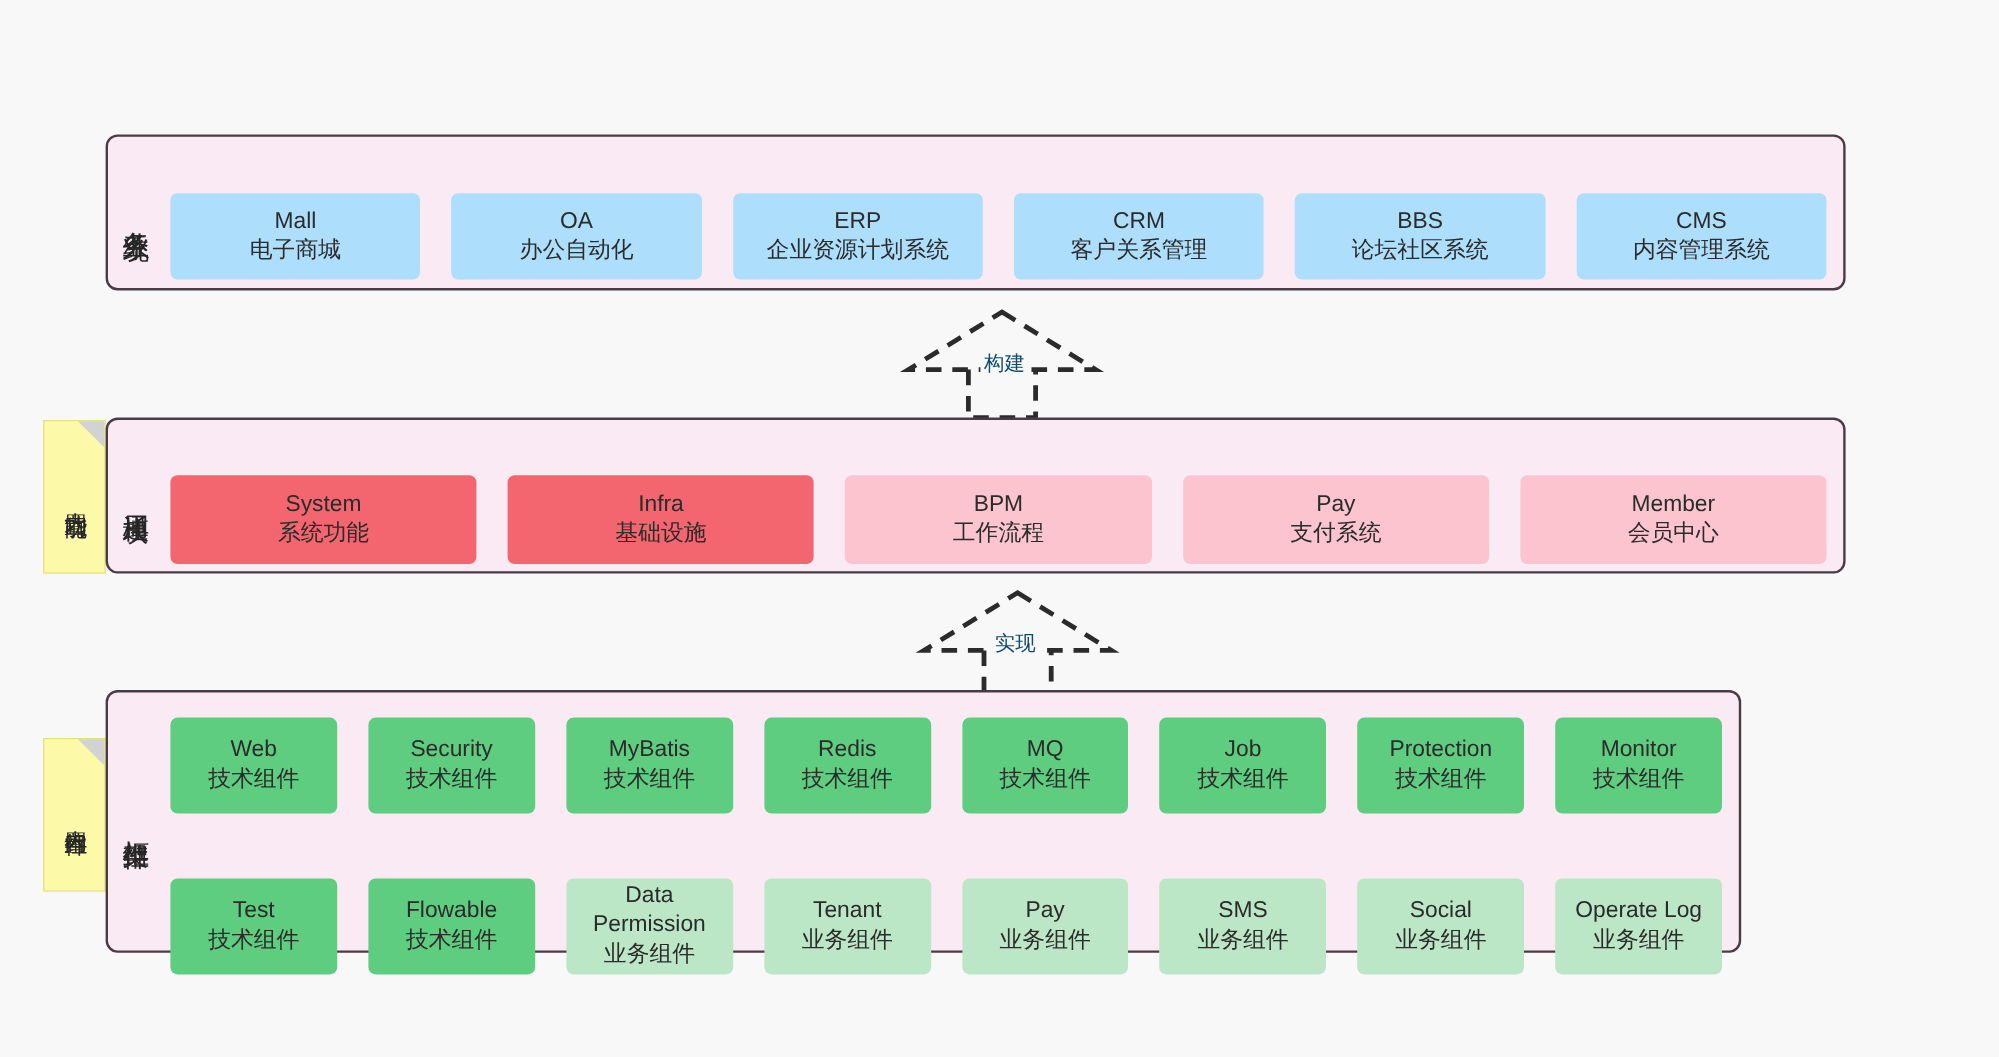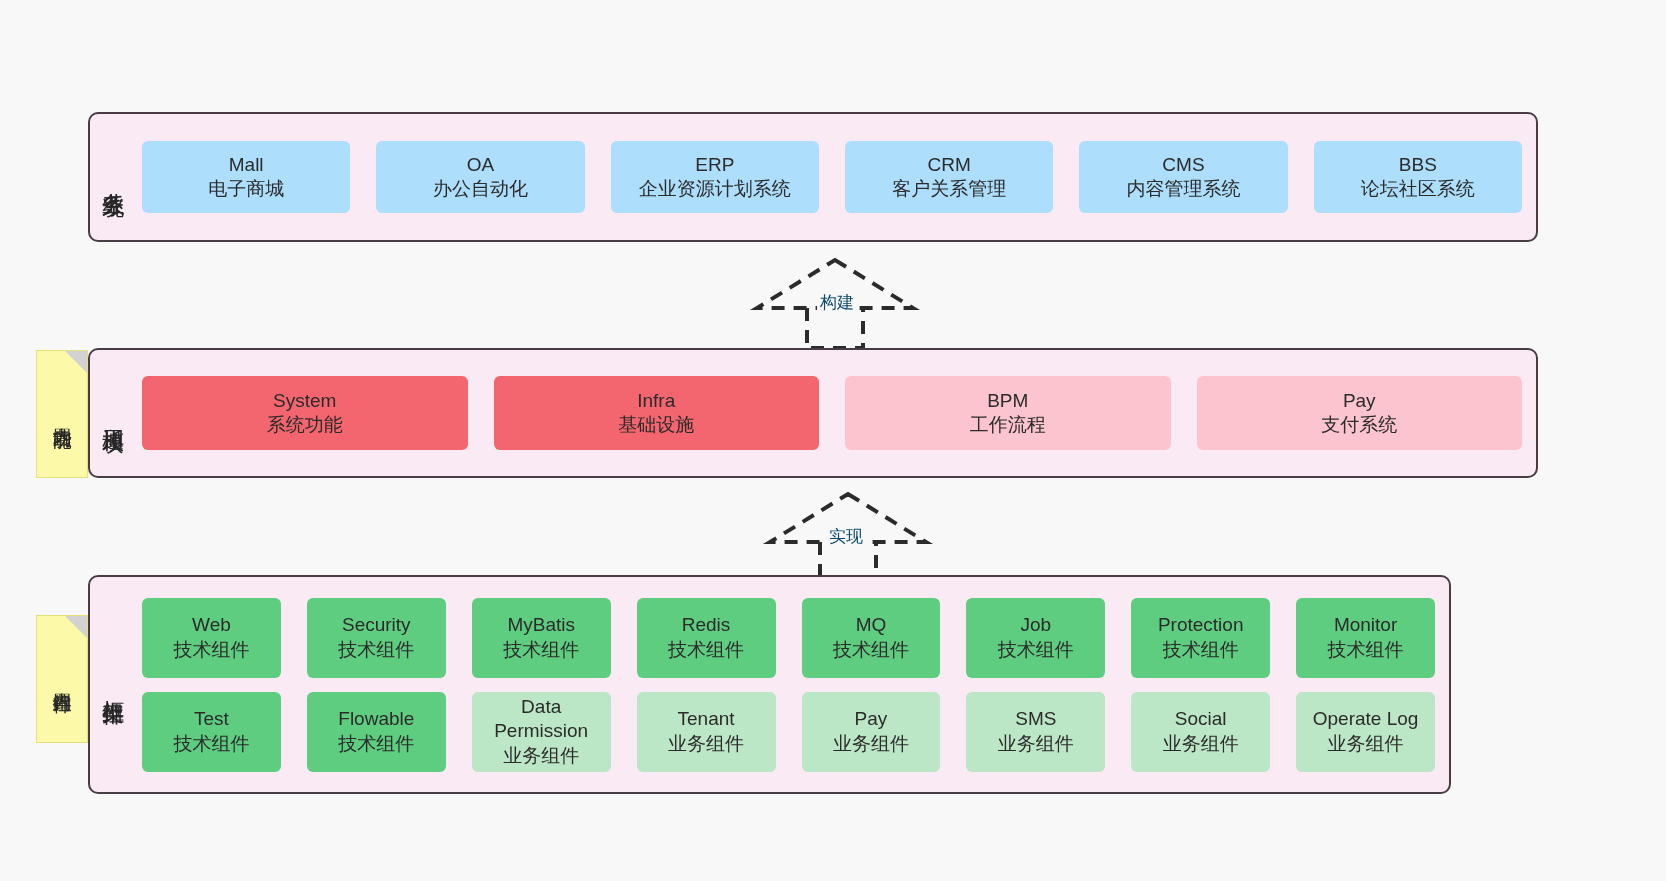--- a/index.html
+++ b/index.html
@@ -67,20 +67,21 @@
     display: flex;
     flex-direction: column;
     align-items: center;
     justify-content: center;
     text-align: center;
     font-size: 19px;
     line-height: 1.28;
     color: #2b2b2b;
     padding: 4px 6px;
     user-select: none;
+    margin-top: 40px;
   }
   .cell .ln { display: block; white-space: nowrap; }
   .cell.wrap .ln { white-space: normal; }
 
   
   .c-blue        { background: #addefb; }
   .c-red         { background: #f4666f; }
   .c-pink        { background: #fbc4ce; }
   .c-green       { background: #5fcd80; }
   .c-green-light { background: #bce7c6; }
@@ -163,26 +164,26 @@
         </div>
         <div class="cell c-blue">
           <span class="ln">ERP</span>
           <span class="ln">企业资源计划系统</span>
         </div>
         <div class="cell c-blue">
           <span class="ln">CRM</span>
           <span class="ln">客户关系管理</span>
         </div>
         <div class="cell c-blue">
+          <span class="ln">BBS</span>
+          <span class="ln">论坛社区系统</span>
+        </div>
+        <div class="cell c-blue">
           <span class="ln">CMS</span>
           <span class="ln">内容管理系统</span>
-        </div>
-        <div class="cell c-blue">
-          <span class="ln">BBS</span>
-          <span class="ln">论坛社区系统</span>
         </div>
       </div>
     </div>
   </div>
 
   <div class="uml-arrow" id="arrow-build">
     <svg width="160" height="92" viewBox="0 0 160 92" aria-hidden="true">
       <path d="M 80 2 L 158 50 L 2 50 Z" fill="none" stroke="#2b2b2b" stroke-width="4" stroke-dasharray="13 9" stroke-linecap="butt"></path>
       <path d="M 52 50 L 52 90 L 108 90 L 108 50" fill="none" stroke="#2b2b2b" stroke-width="4" stroke-dasharray="13 9" stroke-linecap="butt"></path>
     </svg>
@@ -207,20 +208,24 @@
           <span class="ln">基础设施</span>
         </div>
         <div class="cell c-pink">
           <span class="ln">BPM</span>
           <span class="ln">工作流程</span>
         </div>
         <div class="cell c-pink">
           <span class="ln">Pay</span>
           <span class="ln">支付系统</span>
         </div>
+        <div class="cell c-pink">
+          <span class="ln">Member</span>
+          <span class="ln">会员中心</span>
+        </div>
       </div>
     </div>
   </div>
 
   <div class="uml-arrow" id="arrow-implement">
     <svg width="160" height="92" viewBox="0 0 160 92" aria-hidden="true">
       <path d="M 80 2 L 158 50 L 2 50 Z" fill="none" stroke="#2b2b2b" stroke-width="4" stroke-dasharray="13 9" stroke-linecap="butt"></path>
       <path d="M 52 50 L 52 90 L 108 90 L 108 50" fill="none" stroke="#2b2b2b" stroke-width="4" stroke-dasharray="13 9" stroke-linecap="butt"></path>
     </svg>
     <span class="uml-label">实现</span>

